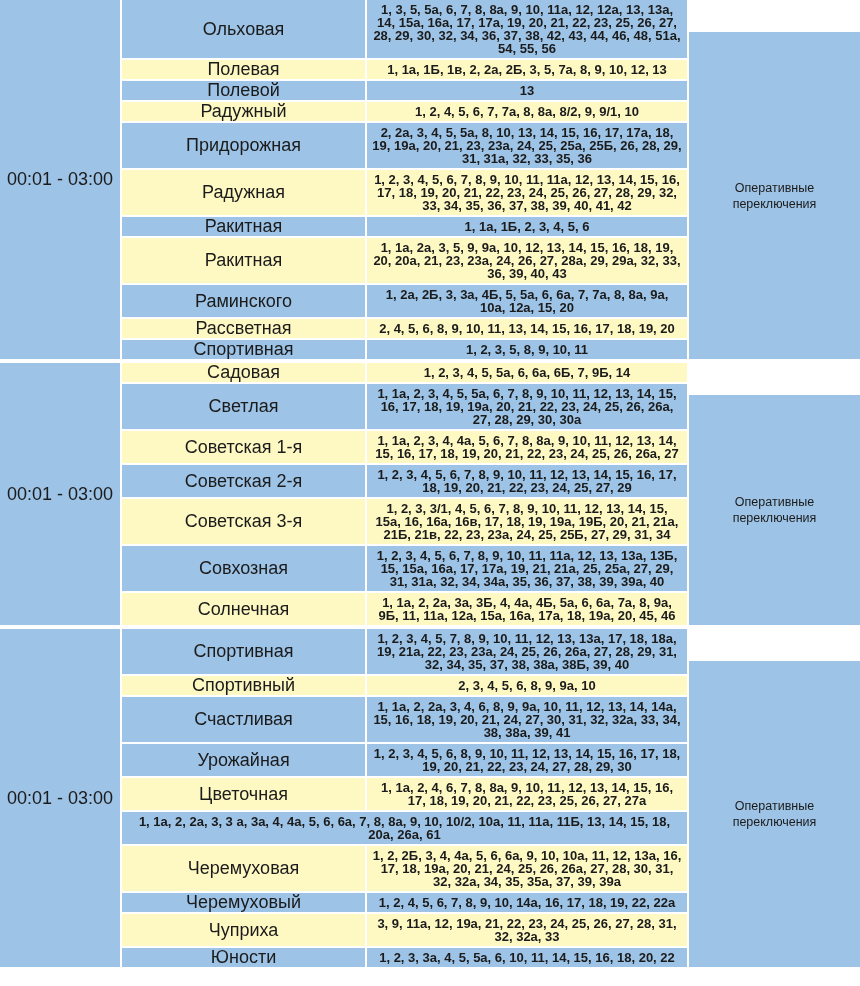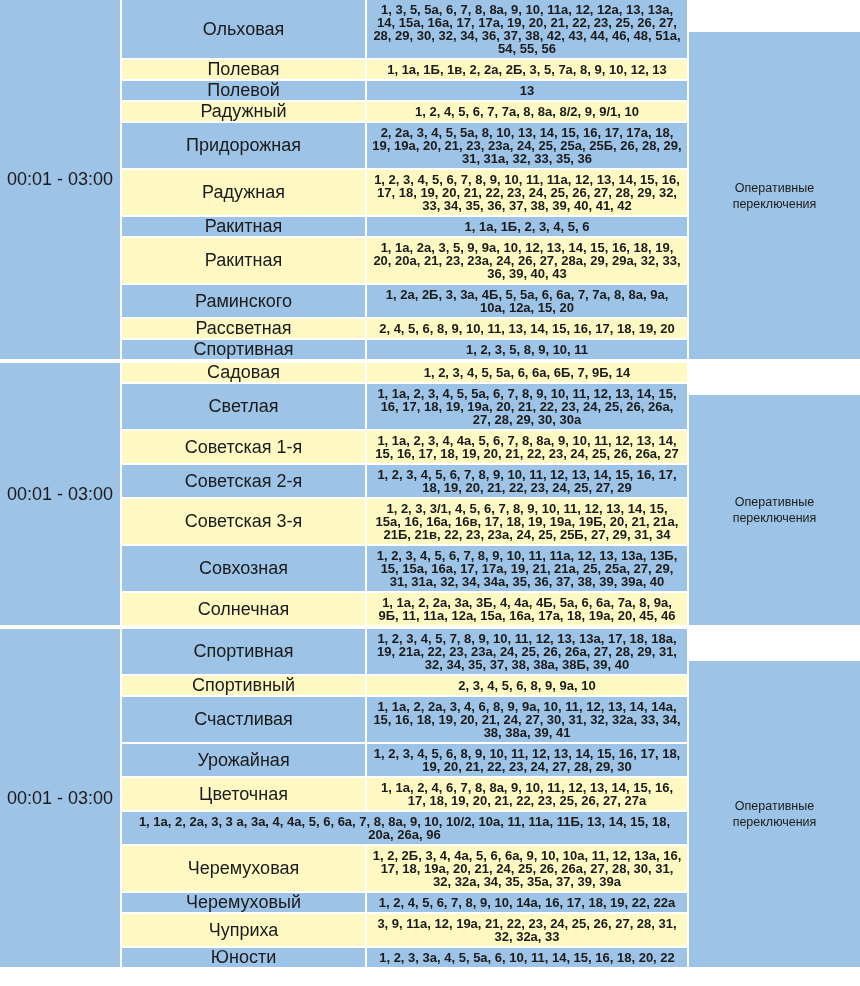--- a/index.html
+++ b/index.html
@@ -311,21 +311,21 @@
     <div class="cell street-cell">
       <span>Цветочная</span>
     </div>
     <div class="cell houses-cell">
       <span>1, 1а, 2, 4, 6, 7, 8, 8а, 9, 10, 11, 12, 13, 14, 15, 16, 17, 18, 19, 20, 21, 22, 23, 25, 26, 27, 27а</span>
     </div>
   </div>
 
   <div class="row shaded">
     <div class="cell houses-cell">
-      <span>1, 1а, 2, 2а, 3, 3 а, 3а, 4, 4а, 5, 6, 6а, 7, 8, 8а, 9, 10, 10/2, 10а, 11, 11а, 11Б, 13, 14, 15, 18, 20а, 26а, 96</span>
+      <span>1, 1а, 2, 2а, 3, 3 а, 3а, 4, 4а, 5, 6, 6а, 7, 8, 8а, 9, 10, 10/2, 10а, 11, 11а, 11Б, 13, 14, 15, 18, 20а, 26а, 61</span>
     </div>
   </div>
 
   <div class="row plain">
     <div class="cell street-cell">
       <span>Черемуховая</span>
     </div>
     <div class="cell houses-cell">
       <span>1, 2, 2Б, 3, 4, 4а, 5, 6, 6а, 9, 10, 10а, 11, 12, 13а, 16, 17, 18, 19а, 20, 21, 24, 25, 26, 26а, 27, 28, 30, 31, 32, 32а, 34, 35, 35а, 37, 39, 39а</span>
     </div>

